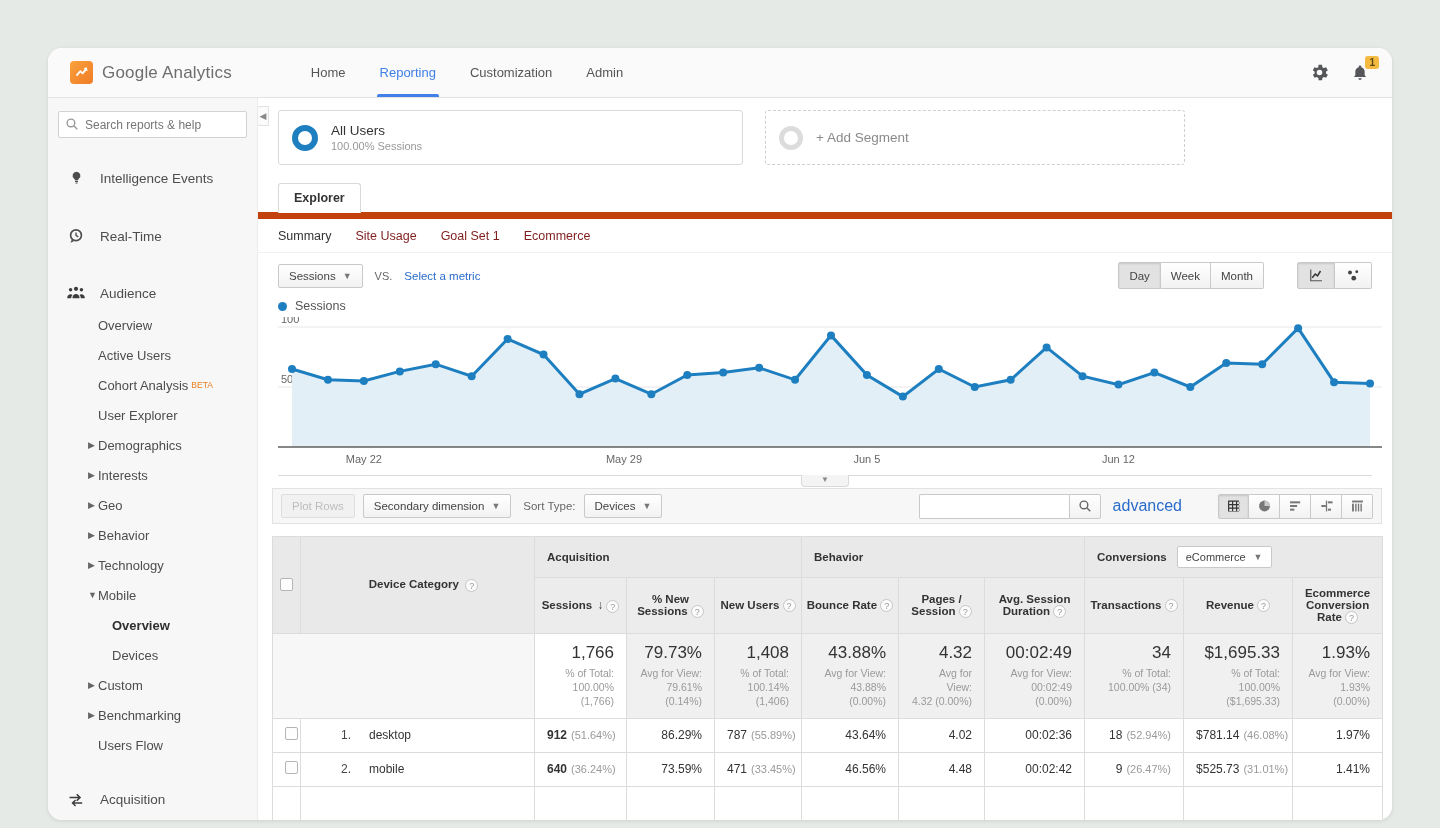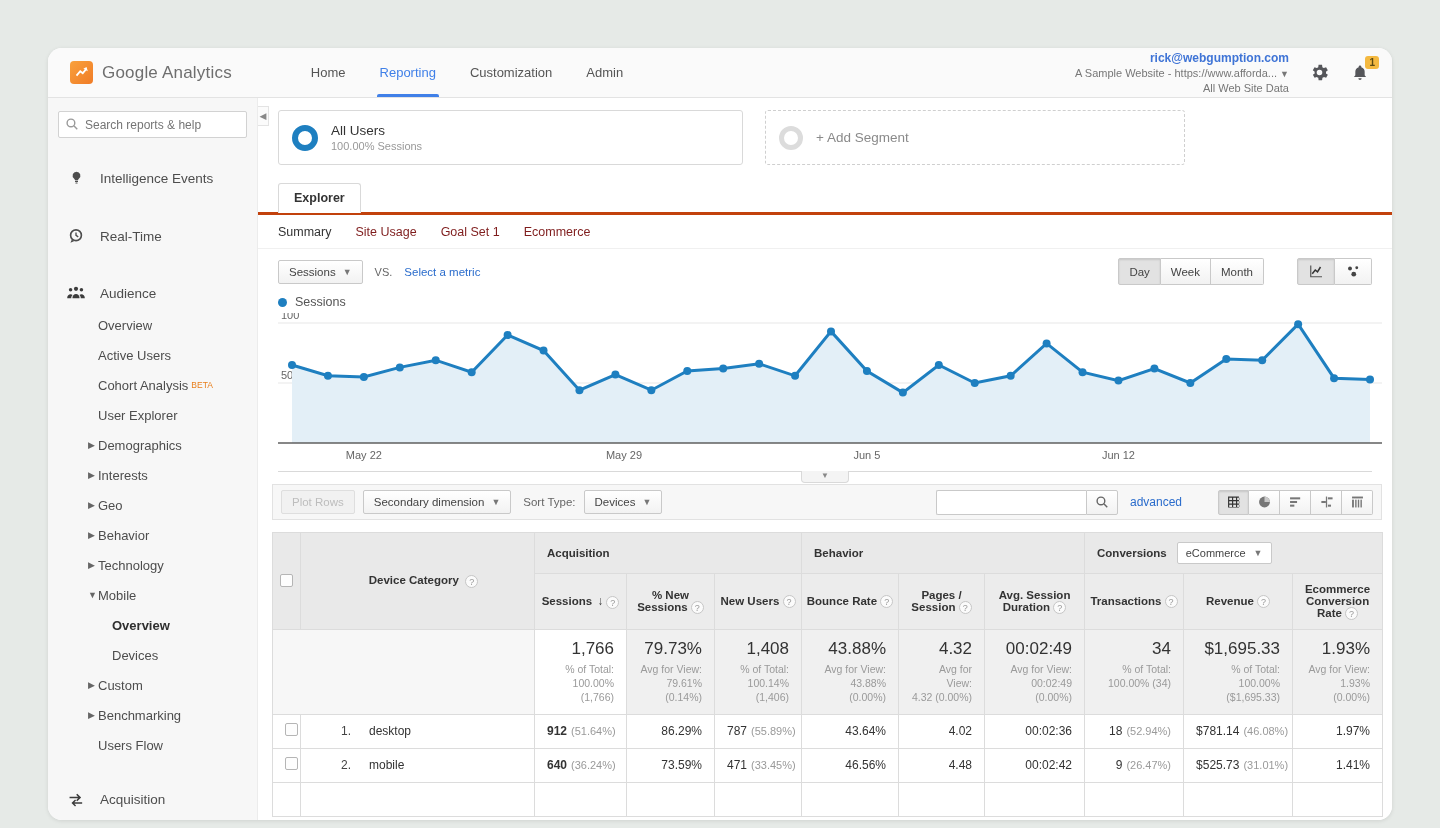--- a/index.html
+++ b/index.html
@@ -66,21 +66,21 @@
   .segments { display:flex; gap:22px; padding:12px 0 12px 20px; }
   .segment-box { width:465px; height:55px; border:1px solid #d9d9d9; border-radius:3px;
     display:flex; align-items:center; gap:13px; padding-left:13px; cursor:pointer; background:#fff; }
   .donut { width:26px; height:26px; border-radius:50%; border:6px solid #1e7fc0; }
   .donut.gray { border-color:#dcdcdc; width:24px; height:24px; border-width:5px; }
   .segment-title { font-size:13.5px; color:#333; }
   .segment-sub { font-size:11px; color:#999; margin-top:2px; }
   .segment-add { width:420px; height:55px; border:1px dashed #cfcfcf; border-radius:3px;
     display:flex; align-items:center; gap:13px; padding-left:13px; color:#8a8a8a;
     font-size:13.5px; cursor:pointer; }
-  .tab-strip { border-bottom:3px solid #c2410c; padding:6px 0 0 20px;text-decoration:underline; }
+  .tab-strip { border-bottom:7px solid #c2410c; padding:6px 0 0 20px;text-decoration:underline; }
   .explorer-tab { display:inline-block; background:#fff; border:1px solid #d9d9d9; border-bottom:1px solid #fff;
     margin-bottom:-1px; border-radius:3px 3px 0 0; padding:7px 15px; font-size:12.5px;
     font-weight:bold; color:#333; cursor:pointer; }
   .subtabs { display:flex; gap:24px; padding:10px 20px 9px; border-bottom:1px solid #f0f0f0; }
   .subtab { font-size:12.5px; color:#7f1d1d; cursor:pointer; }
   .subtab.active { color:#333; }
   
   .controls { display:flex; align-items:center; padding:9px 20px 2px; }
   .btn { border:1px solid #c9c9c9; border-radius:2px; background:linear-gradient(#fff,#f2f2f2);
     font-size:11.5px; color:#444; padding:5px 10px; cursor:pointer; display:inline-flex;
@@ -111,21 +111,21 @@
   .primary-dim .val { color:#333; font-weight:bold; margin-left:8px; cursor:pointer; }
   .toolbar { margin:0 10px 0 14px; background:#f7f7f7; border:1px solid #e2e2e2;
     height:36px; display:flex; align-items:center; padding:0 8px; gap:8px; }
   .btn.disabled { color:#bdbdbd; background:#f1f1f1; border-color:#dedede; cursor:default; }
   .toolbar .lab { font-size:11.5px; color:#666; margin-left:4px; }
   .toolbar-right { margin-left:auto; display:flex; align-items:center; }
   .search-box { display:flex; }
   .search-box input { width:150px; height:25px; border:1px solid #c9c9c9; border-right:none;
     border-radius:2px 0 0 2px; font-family:inherit; font-size:12px; padding:0 7px; outline:none; background:#fff;}
   .search-box .btn { height:25px; padding:0 8px; border-radius:0 2px 2px 0; }
-  .adv { margin:0 12px; font-size:12px; }
+  .adv { margin:0 12px; font-size:16px; }
   .viewbtns .btn { width:31px; height:25px; padding:0; justify-content:center; color:#777; }
   .viewbtns .btn.pressed { color:#333; }
   
   table.report { margin:12px 10px 0 14px; border-collapse:collapse; table-layout:fixed;
     width:1110px; font-size:12px; }
   table.report th, table.report td { border:1px solid #dcdcdc; }
   th.group { background:#e9e9e9; font-size:11.5px; font-weight:bold; color:#333;
     text-align:left; padding:0 0 0 12px; height:41px; }
   th.group .gwrap { display:flex; align-items:center; gap:10px; }
   th.colhead { background:#ececec; font-size:11.5px; font-weight:bold; color:#333;
@@ -167,28 +167,20 @@
       </div>
       <span class="logo-text">Google Analytics</span>
     </div>
     <div class="main-nav" id="main-nav">
         <div class="nav-item">Home</div>
         <div class="nav-item active">Reporting</div>
         <div class="nav-item">Customization</div>
         <div class="nav-item">Admin</div>
       </div>
     <div class="account">
-      <div class="account-text">
-        <div class="account-email">rick@webgumption.com</div>
-        <div class="account-property">
-          <span>A Sample Website - https://www.afforda...</span>
-          <span class="caret">▼</span>
-        </div>
-        <div class="account-view">All Web Site Data</div>
-      </div>
       <div class="iconbtn">
         <svg width="21" height="21" viewBox="0 0 24 24" fill="#55565a">
             <path fill-rule="evenodd" d="M19.4 13c.05-.33.07-.66.07-1s-.02-.67-.07-1l2.1-1.65-2-3.46-2.48 1a7.1 7.1 0 0 0-1.73-1l-.37-2.65h-4l-.37 2.65a7.1 7.1 0 0 0-1.73 1l-2.48-1-2 3.46L6.5 11c-.05.33-.07.66-.07 1s.02.67.07 1l-2.1 1.65 2 3.46 2.48-1c.52.42 1.1.76 1.73 1l.37 2.65h4l.37-2.65a7.1 7.1 0 0 0 1.73-1l2.48 1 2-3.46L19.4 13zM12 15.2a3.2 3.2 0 1 1 0-6.4 3.2 3.2 0 0 1 0 6.4z"></path>
           </svg>
       </div>
       <div class="iconbtn">
         <svg width="20" height="20" viewBox="0 0 24 24" fill="#55565a">
             <path d="M12 3a1.6 1.6 0 0 1 1.6 1.6v.6a5.6 5.6 0 0 1 4 5.4v4.2l1.7 2.1H4.7l1.7-2.1v-4.2a5.6 5.6 0 0 1 4-5.4v-.6A1.6 1.6 0 0 1 12 3zm-2 15.3h4a2 2 0 0 1-4 0z"></path>
           </svg>
         <span class="badge">1</span>

